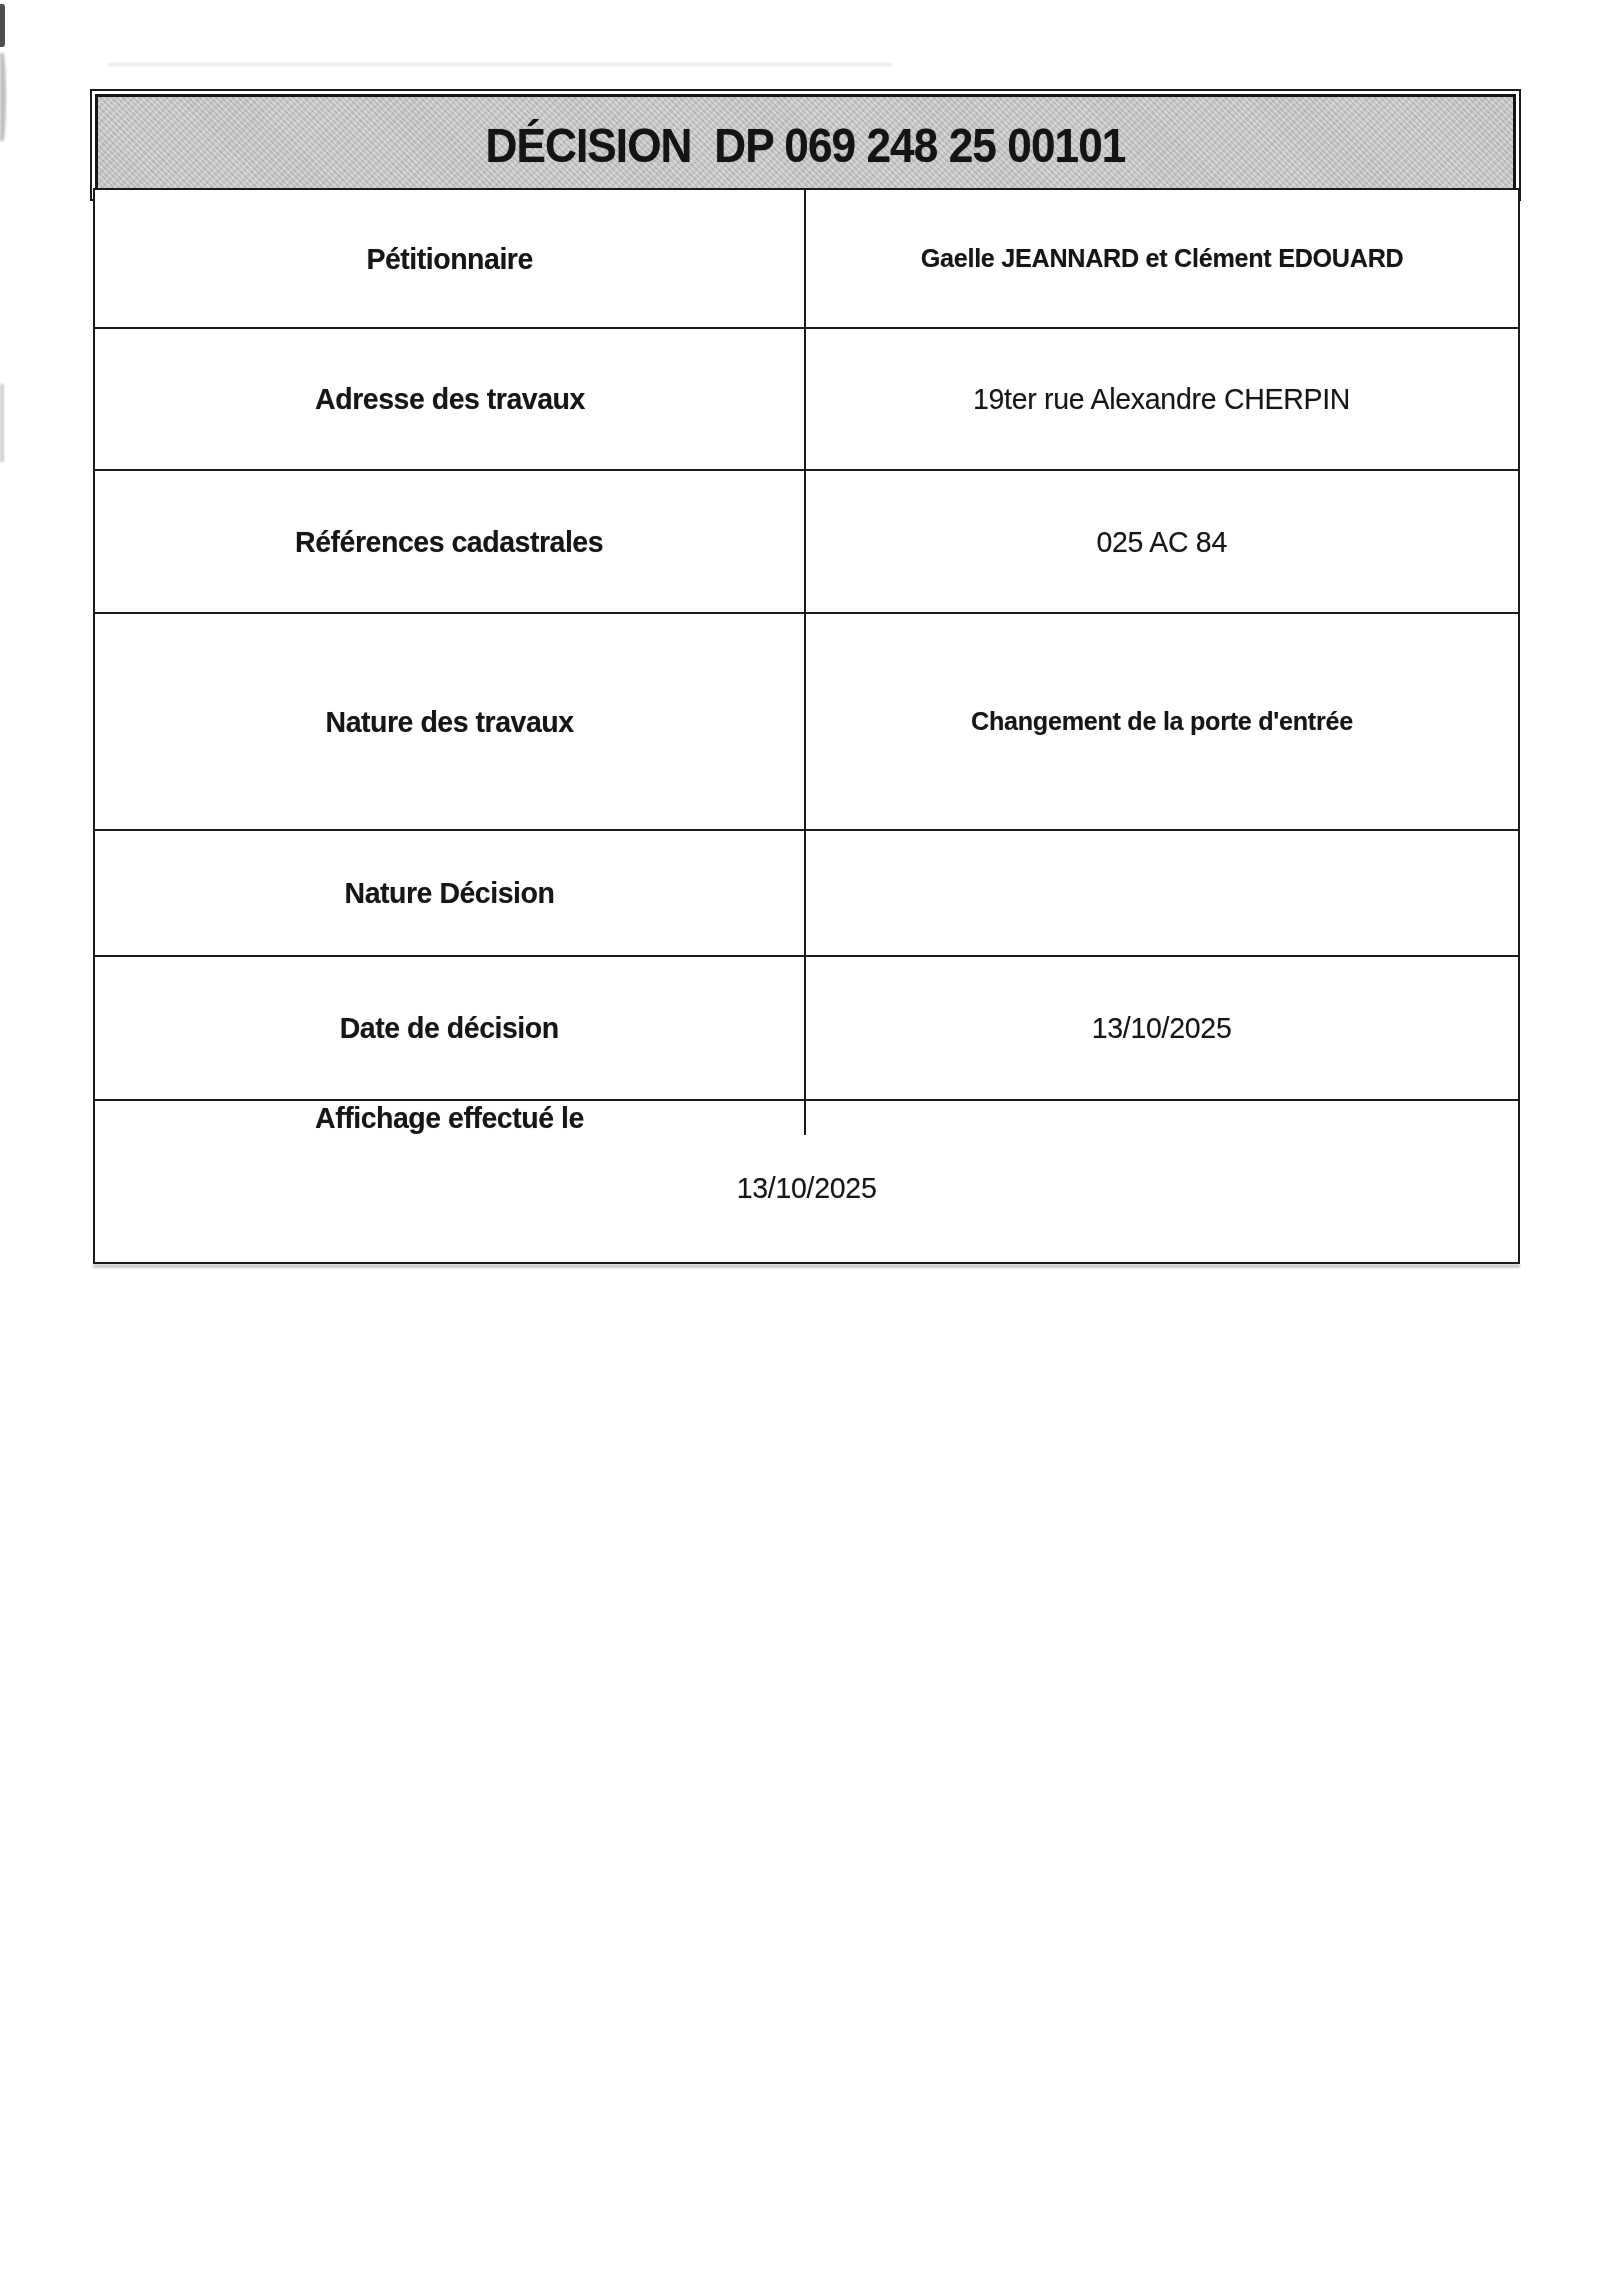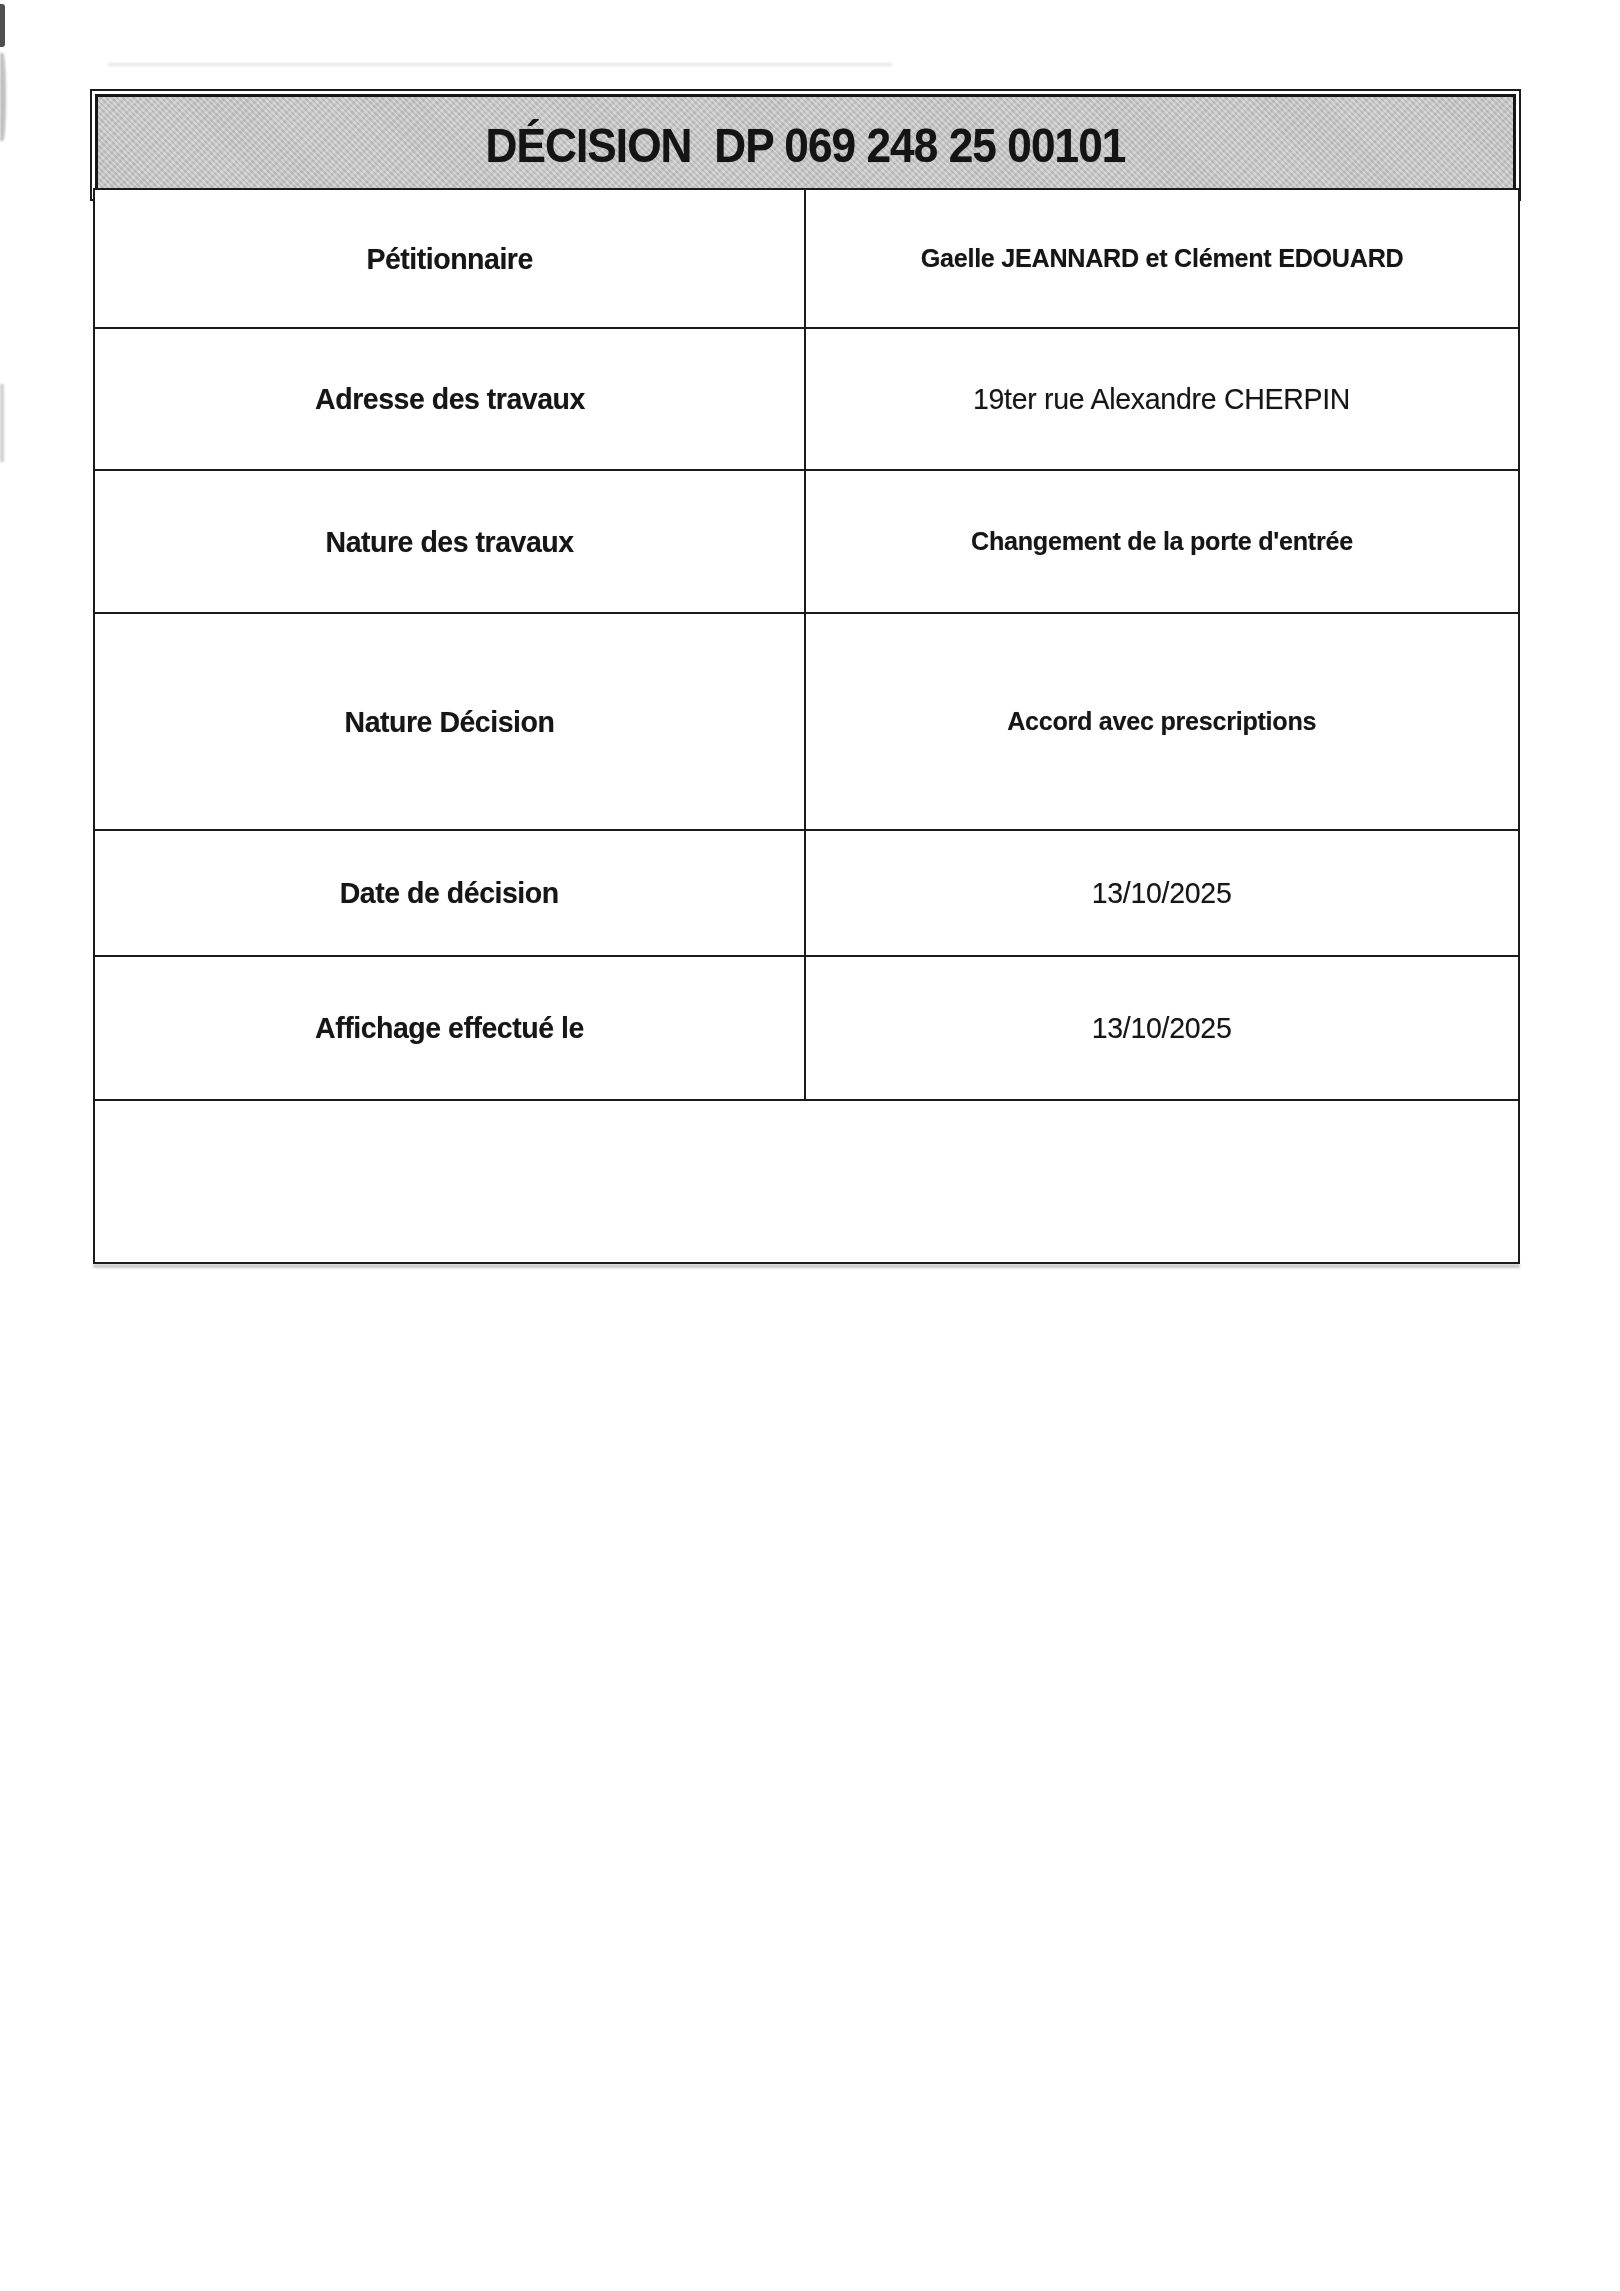--- a/index.html
+++ b/index.html
@@ -155,37 +155,42 @@
 
     <div class="row">
       <div class="cell cell-label">
         <span>Adresse des travaux</span>
       </div>
       <div class="cell cell-value val-normal">
         <span>19ter rue Alexandre CHERPIN</span>
       </div>
     </div>
 
+    <div class="row">
+      <div class="cell cell-label">
+        <span>Références cadastrales</span>
+      </div>
+      <div class="cell cell-value val-normal">
+        <span>025 AC 84</span>
+      </div>
+    </div>
 
     <div class="row">
       <div class="cell cell-label">
         <span>Nature des travaux</span>
       </div>
       <div class="cell cell-value val-bold">
         <span>Changement de la porte d'entrée</span>
       </div>
     </div>
 
     <div class="row">
       <div class="cell cell-label">
         <span>Nature Décision</span>
       </div>
-      <div class="cell cell-value val-bold">
-        <span>Accord avec prescriptions</span>
-      </div>
     </div>
 
     <div class="row">
       <div class="cell cell-label">
         <span>Date de décision</span>
       </div>
       <div class="cell cell-value val-normal">
         <span>13/10/2025</span>
       </div>
     </div>

